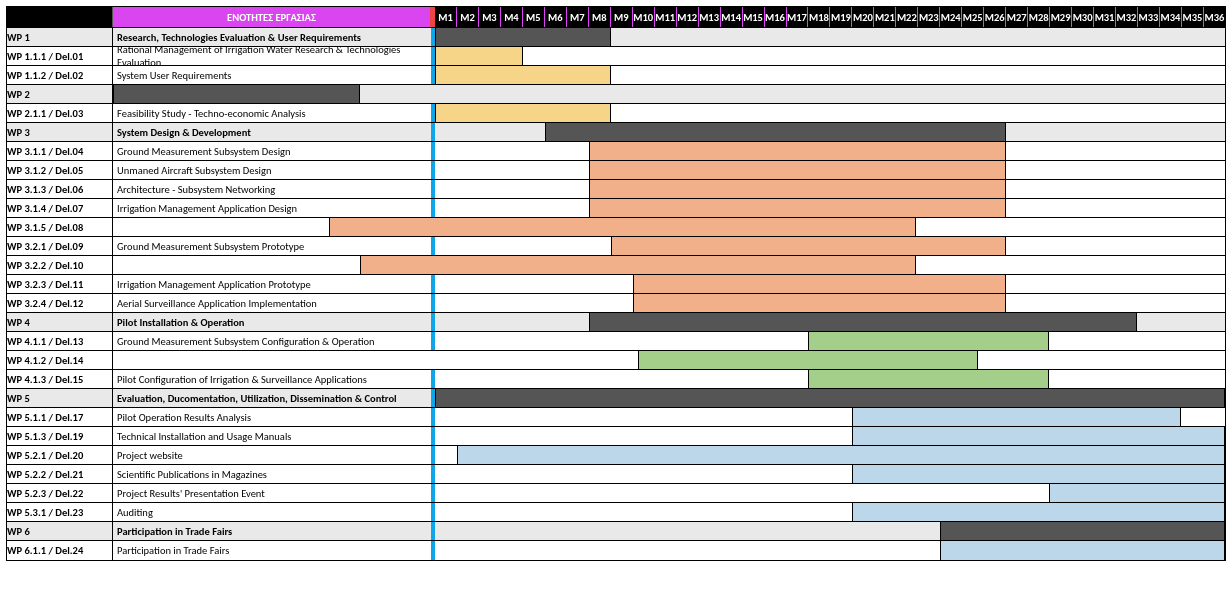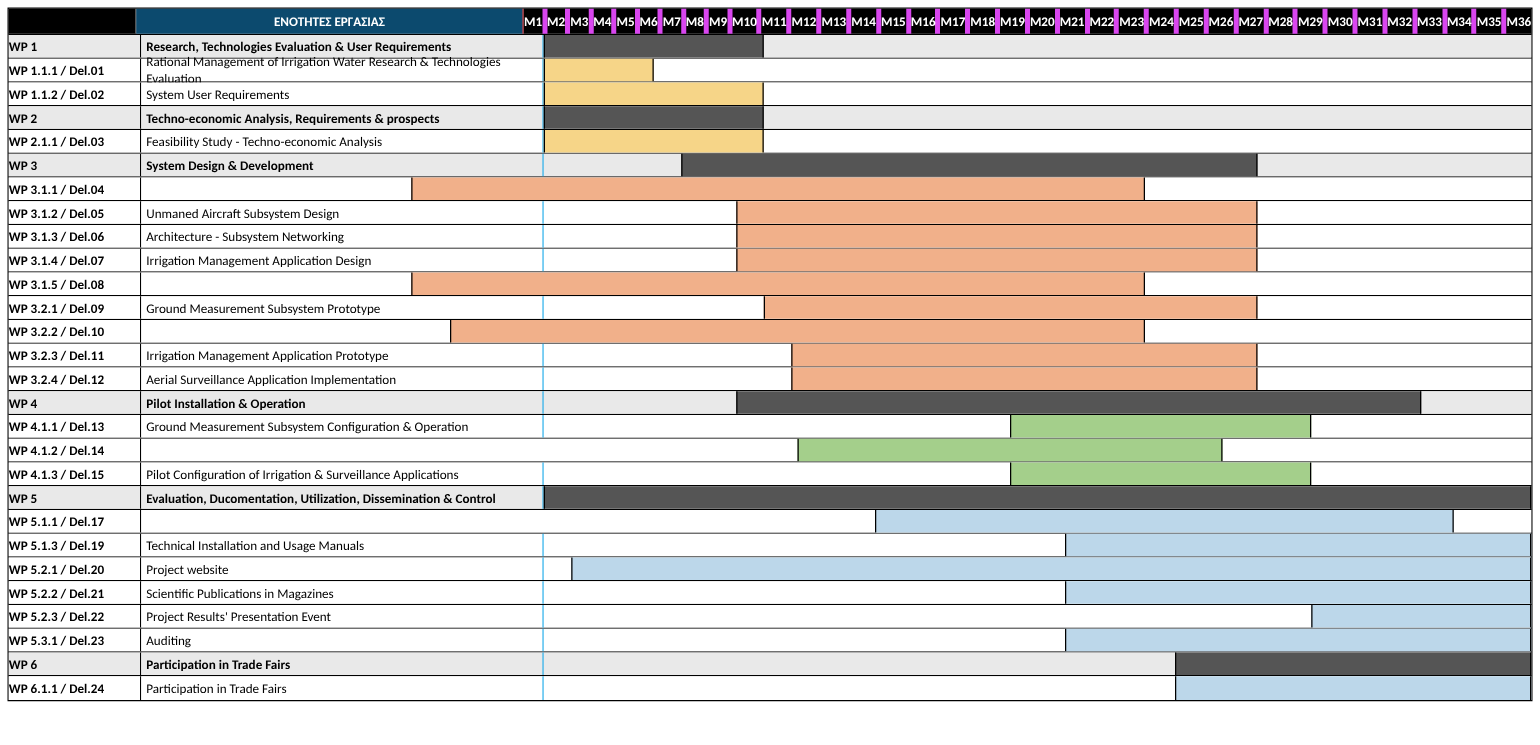--- a/index.html
+++ b/index.html
@@ -1,26 +1,26 @@
 <!DOCTYPE html>
 <html><head>
 <meta charset="utf-8">
 <style>
   *{box-sizing:border-box;margin:0;padding:0}
   body{font-family:Calibri,Arial,sans-serif;font-size:10.5px;background:#fff;padding:6px}
   .table{width:1220px;border:1px solid #000}
   .row{display:flex;height:19px;border-bottom:1px solid #000}
   .row:last-child{border-bottom:none}
   .id-cell{width:106px;padding:0 0;border-right:1px solid #000;display:flex;align-items:center;font-weight:700;background:#fff}
-  .name-cell{width:322px;padding:0 4px;border-right:1px solid #0ea5e9;display:flex;align-items:center;background:#fff}
+  .name-cell{width:322px;padding:0 4px;border-right:4px solid #0ea5e9;display:flex;align-items:center;background:#fff}
   .months{flex:1;display:flex;position:relative;background:#fff}
-  .mcell{flex:1;border-right:4px solid #d946ef;display:flex;align-items:center;justify-content:center;font-weight:700;color:#fff}
+  .mcell{flex:1;border-right:1px solid #d946ef;display:flex;align-items:center;justify-content:center;font-weight:700;color:#fff}
   .mcell:last-child{border-right:none}
   .hdr .id-cell{background:#000;color:#fff;justify-content:center;border-right:1px solid #555}
-  .hdr .name-cell{background:#0c4a6e;color:#fff;font-weight:700;justify-content:center;border-right:1px solid #ef4444}
+  .hdr .name-cell{background:#d946ef;color:#fff;font-weight:700;justify-content:center;border-right:5px solid #ef4444}
   .hdr .months{background:#000}
   .hdr{height:21px}
   .wp .id-cell{background:#e9e9e9}
   .wp .name-cell{background:#e9e9e9;font-weight:700}
   .wp .months{background:#e9e9e9}
   .bar{position:absolute;top:0;bottom:0;border-left:1px solid #000;border-right:1px solid #000}
   .c-dark{background:#555}
   .c-yellow{background:#f6d588}
   .c-orange{background:#f1b08a}
   .c-green{background:#a4cf8b}
@@ -92,41 +92,41 @@
       </div>
       <div class="row">
         <div class="id-cell">WP 1.1.2 / Del.02</div>
         <div class="name-cell">System User Requirements</div>
         <div class="months">
           <div class="bar c-yellow" style="left: 0%; width: 22.2222%;"></div>
         </div>
       </div>
       <div class="row wp">
         <div class="id-cell">WP 2</div>
-        <div class="name-cell">Techno-economic Analysis, Requirements &amp; prospects</div>
         <div class="months">
           <div class="bar c-dark" style="left: 0%; width: 22.2222%;"></div>
         </div>
       </div>
       <div class="row">
         <div class="id-cell">WP 2.1.1 / Del.03</div>
         <div class="name-cell">Feasibility Study - Techno-economic Analysis</div>
         <div class="months">
           <div class="bar c-yellow" style="left: 0%; width: 22.2222%;"></div>
         </div>
       </div>
       <div class="row wp">
         <div class="id-cell">WP 3</div>
         <div class="name-cell">System Design &amp; Development</div>
         <div class="months">
           <div class="bar c-dark" style="left: 13.8889%; width: 58.3333%;"></div>
         </div>
       </div>
       <div class="row">
         <div class="id-cell">WP 3.1.1 / Del.04</div>
+        <div class="name-cell">Ground Measurement Subsystem Design</div>
         <div class="months">
           <div class="bar c-orange" style="left: 19.4444%; width: 52.7778%;"></div>
         </div>
       </div>
       <div class="row">
         <div class="id-cell">WP 3.1.2 / Del.05</div>
         <div class="name-cell">Unmaned Aircraft Subsystem Design</div>
         <div class="months">
           <div class="bar c-orange" style="left: 19.4444%; width: 52.7778%;"></div>
         </div>
@@ -207,20 +207,21 @@
       </div>
       <div class="row wp">
         <div class="id-cell">WP 5</div>
         <div class="name-cell">Evaluation, Ducomentation, Utilization, Dissemination &amp; Control</div>
         <div class="months">
           <div class="bar c-dark" style="left: 0%; width: 100%;"></div>
         </div>
       </div>
       <div class="row">
         <div class="id-cell">WP 5.1.1 / Del.17</div>
+        <div class="name-cell">Pilot Operation Results Analysis</div>
         <div class="months">
           <div class="bar c-blue" style="left: 52.7778%; width: 41.6667%;"></div>
         </div>
       </div>
       <div class="row">
         <div class="id-cell">WP 5.1.3 / Del.19</div>
         <div class="name-cell">Technical Installation and Usage Manuals</div>
         <div class="months">
           <div class="bar c-blue" style="left: 52.7778%; width: 47.2222%;"></div>
         </div>

